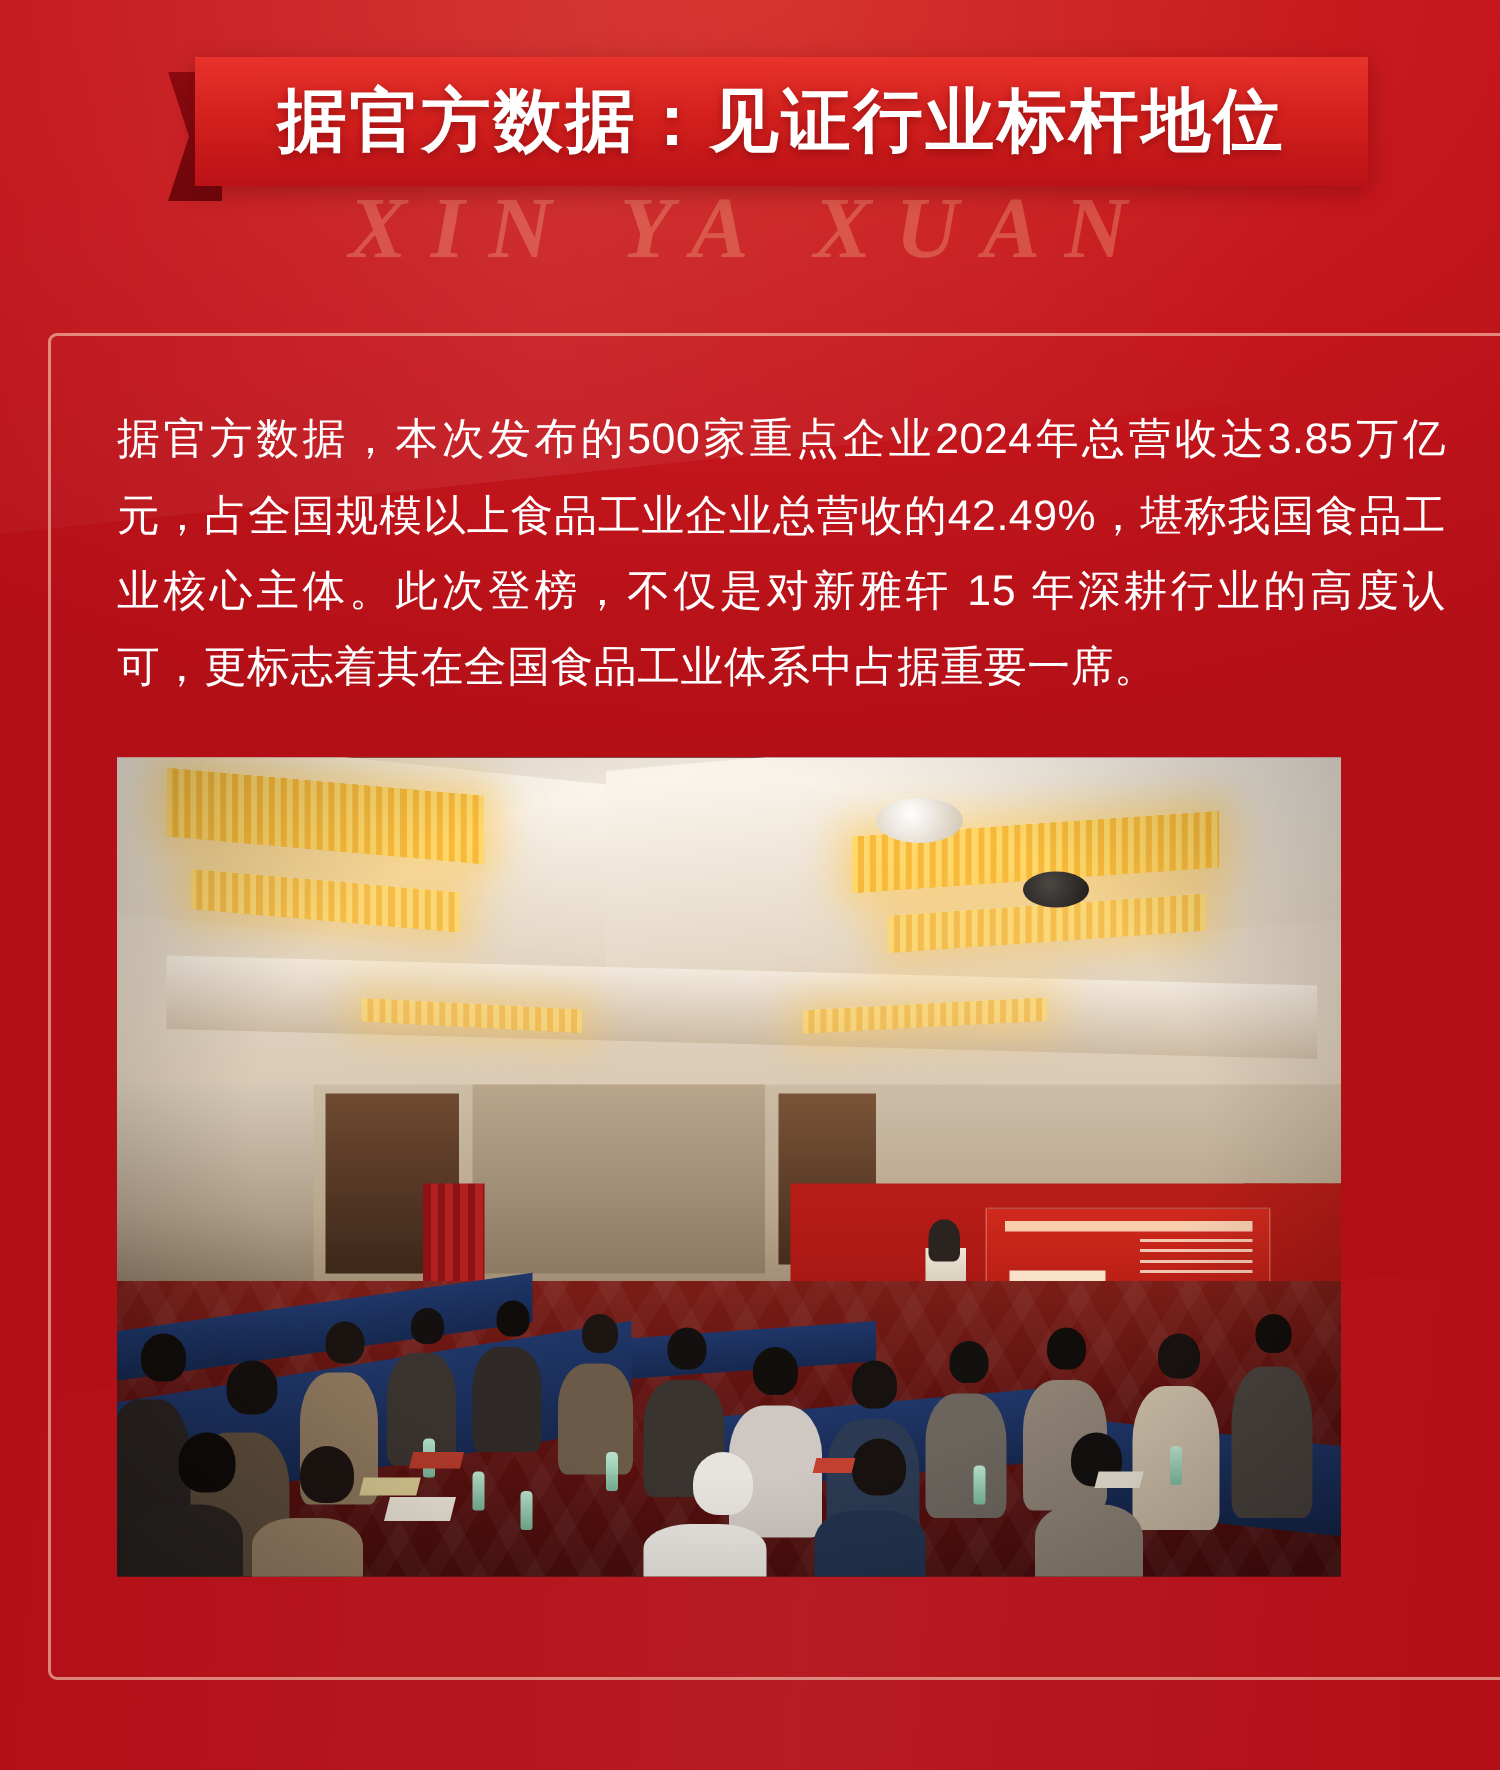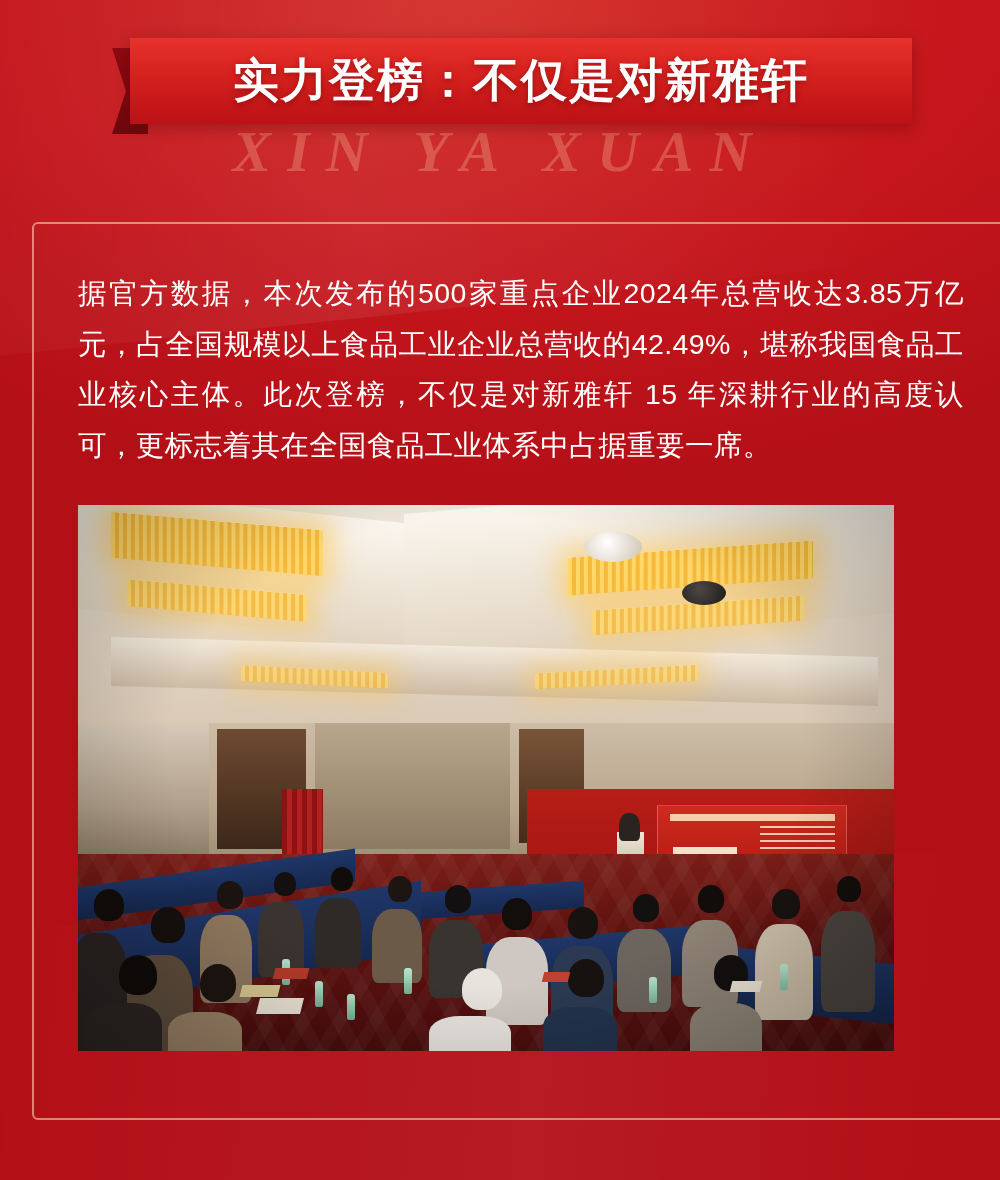--- a/index.html
+++ b/index.html
@@ -303,21 +303,21 @@
 <div class="bg-wrap">
   <div class="bg-sheen"></div>
   <div class="bg-sheen2"></div>
 </div>
 
 <div class="watermark">XIN YA XUAN</div>
 
 <div class="header">
   <div class="ribbon-tail"></div>
   <div class="ribbon-main">
-    <span class="header-title">实力登榜：不仅是对新雅轩</span>
+    <span class="header-title">据官方数据：见证行业标杆地位</span>
   </div>
 </div>
 
 <div class="card">
 
   <p class="body-text">据官方数据，本次发布的500家重点企业2024年总营收达3.85万亿元，占全国规模以上食品工业企业总营收的42.49%，堪称我国食品工业核心主体。此次登榜，不仅是对新雅轩 15 年深耕行业的高度认可，更标志着其在全国食品工业体系中占据重要一席。</p>
 
   <div class="photo">
 
     <div class="ceiling"></div>

